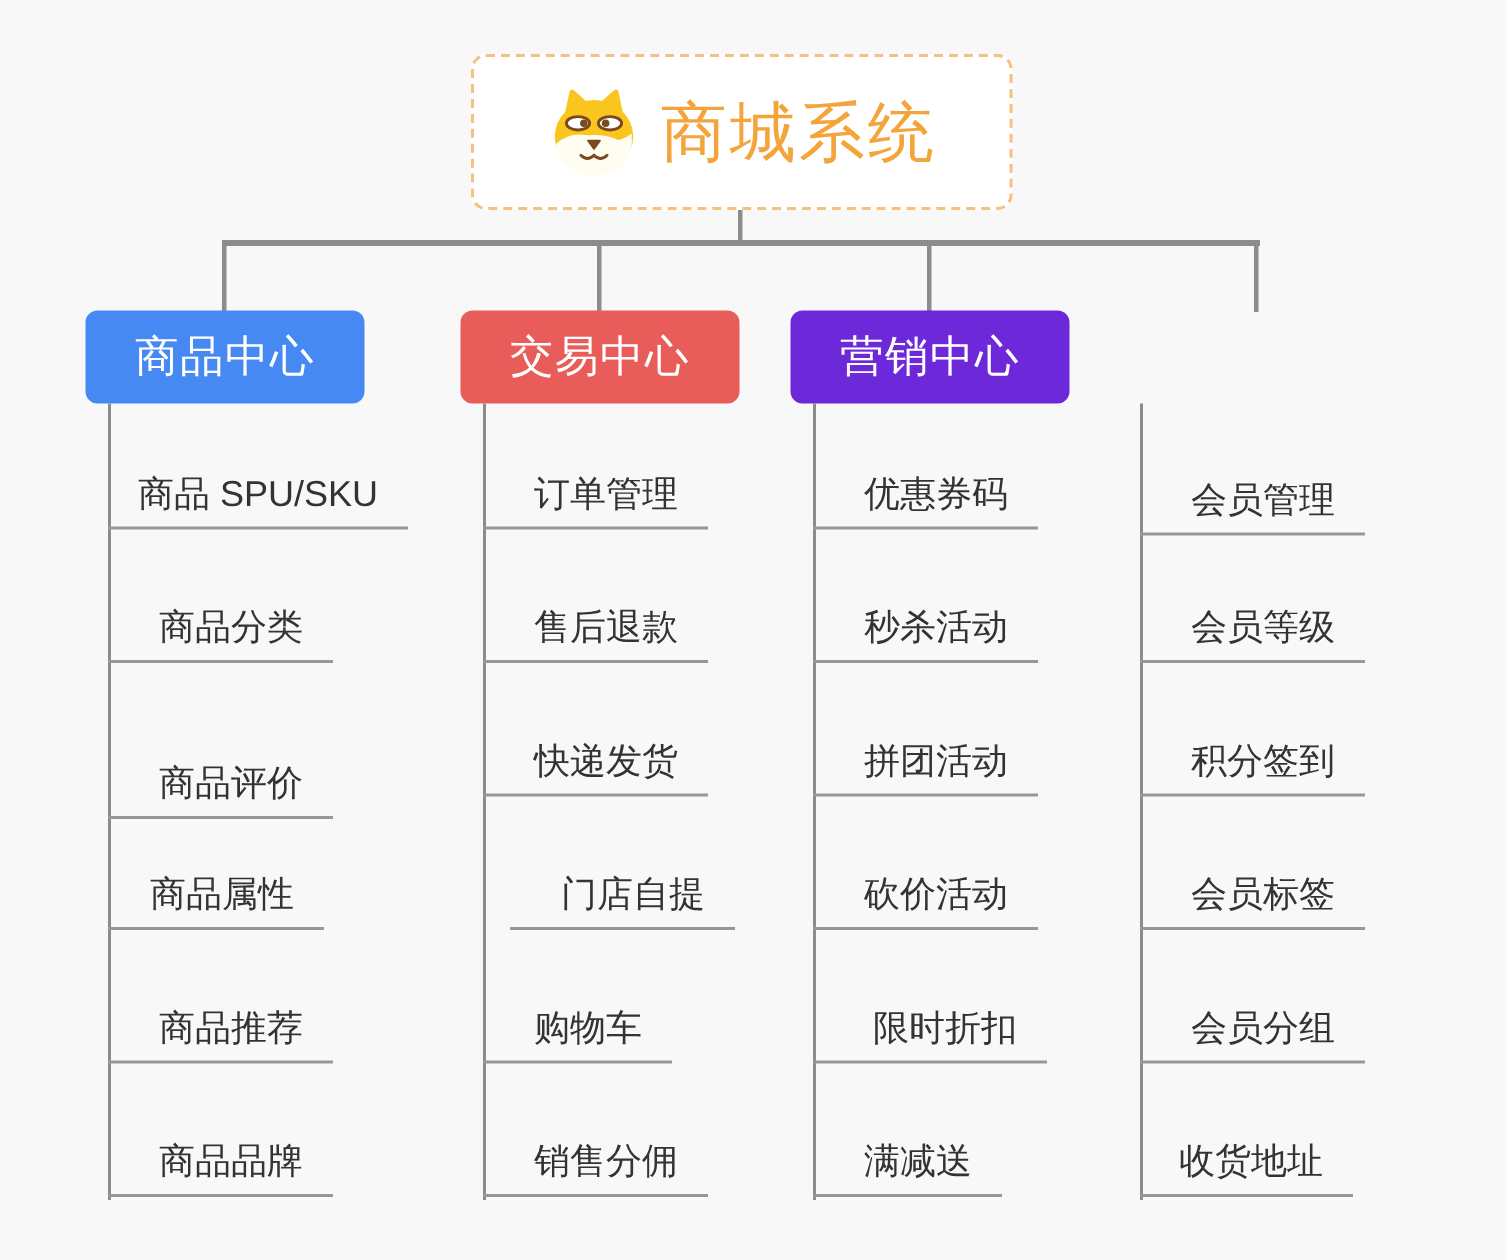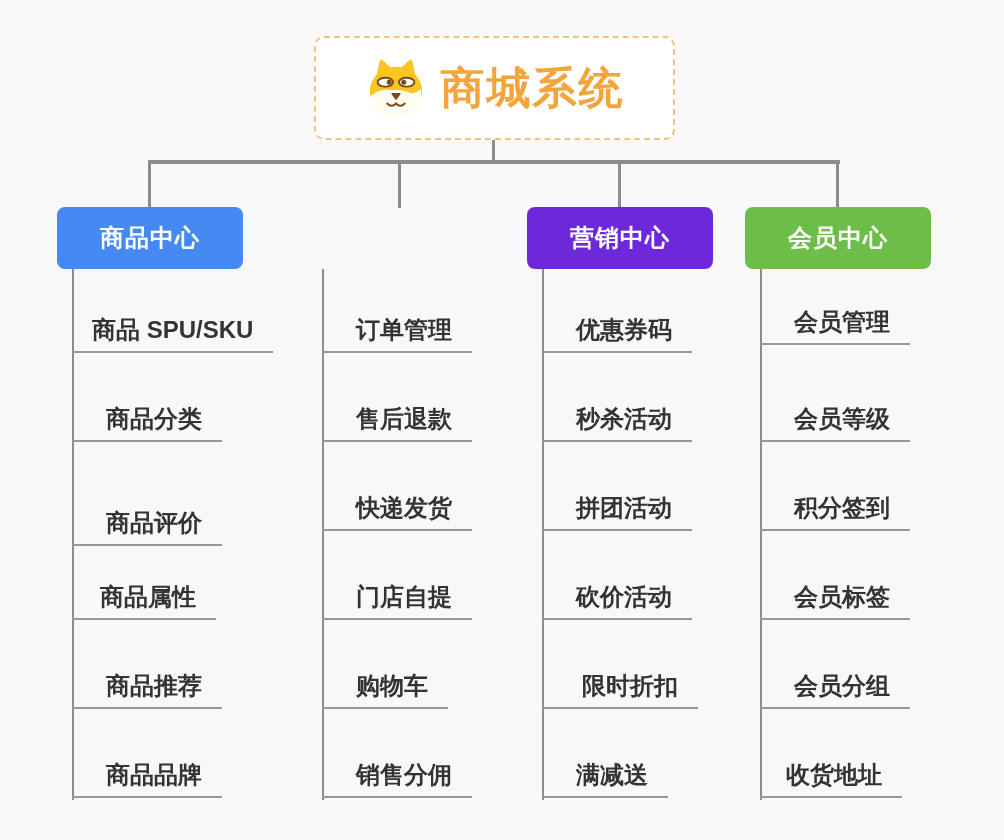--- a/index.html
+++ b/index.html
@@ -2,21 +2,21 @@
 <html><head>
 <meta charset="utf-8">
 <style>
   html,body{margin:0;padding:0;}
   body{
     width:1004px;height:840px;
     background:#f8f8f8;
     font-family:"Liberation Sans","DejaVu Sans",sans-serif;
     overflow:hidden;
   }
-  #canvas{position:relative;width:1004px;height:840px;font-weight:bold;}
+  #canvas{position:relative;width:1004px;height:840px;}
 
   
   .root-node{
     position:absolute;left:314px;top:36px;width:361px;height:104px;
     background:#ffffff;border:2px dashed #f3c27e;border-radius:10px;
     box-sizing:border-box;
     display:flex;align-items:center;justify-content:center;gap:14px;
   }
   .root-title{
     font-size:44px;letter-spacing:2px;color:#f3a53c;
@@ -32,21 +32,21 @@
   .drop1{left:148px;} .drop2{left:398px;} .drop3{left:618px;} .drop4{left:836px;}
 
   
   .col{position:absolute;top:0;width:186px;height:840px;}
   .col1{left:57px;} .col2{left:307px;} .col3{left:527px;} .col4{left:745px;}
 
   .branch-box{
     position:absolute;left:0;top:207px;width:186px;height:62px;
     border-radius:8px;
     display:flex;align-items:center;justify-content:center;
-    color:#ffffff;font-size:24px;letter-spacing:1px;
+    color:#ffffff;font-size:29px;letter-spacing:1px;
   }
   .vline{
     position:absolute;left:15px;top:269px;width:2px;height:531px;
     background:#8c8c8c;
   }
   .items{position:absolute;left:15px;top:0;}
   .item{
     position:absolute;left:0;
     white-space:nowrap;
     font-size:24px;line-height:28px;color:#333333;
@@ -96,49 +96,49 @@
         <div class="item" style="top: 316px; padding-left: 20px;">商品 SPU/SKU</div>
         <div class="item" style="top: 405px;">商品分类</div>
         <div class="item" style="top: 509px;">商品评价</div>
         <div class="item" style="top: 583px; padding-left: 28px;">商品属性</div>
         <div class="item" style="top: 672px;">商品推荐</div>
         <div class="item" style="top: 761px;">商品品牌</div>
       </div>
   </div>
 
   <div class="col col2">
+    <div class="branch-box" style="background: rgb(232, 92, 90);">交易中心</div>
     <div class="vline"></div>
     <div class="items">
         <div class="item" style="top: 316px;">订单管理</div>
         <div class="item" style="top: 405px;">售后退款</div>
         <div class="item" style="top: 494px;">快递发货</div>
-        <div class="item" style="top: 583px;">门店自提</div>
+        <div class="item" style="top: 583px; margin-left: 18px;">门店自提</div>
         <div class="item" style="top: 672px;">购物车</div>
         <div class="item" style="top: 761px;">销售分佣</div>
       </div>
   </div>
 
   <div class="col col3">
     <div class="branch-box" style="background: #6d28d9;">营销中心</div>
     <div class="vline"></div>
     <div class="items">
         <div class="item" style="top: 316px;">优惠券码</div>
         <div class="item" style="top: 405px;">秒杀活动</div>
         <div class="item" style="top: 494px;">拼团活动</div>
         <div class="item" style="top: 583px;">砍价活动</div>
         <div class="item" style="top: 672px; padding-left: 40px;">限时折扣</div>
         <div class="item" style="top: 761px;">满减送</div>
       </div>
   </div>
 
   <div class="col col4">
-    <div class="branch-box" style="background: rgb(108, 190, 72);">会员中心</div>
     <div class="vline"></div>
     <div class="items">
-        <div class="item" style="top: 308px;">会员管理</div>
+        <div class="item" style="top: 320px;">会员管理</div>
         <div class="item" style="top: 405px;">会员等级</div>
         <div class="item" style="top: 494px;">积分签到</div>
         <div class="item" style="top: 583px;">会员标签</div>
         <div class="item" style="top: 672px;">会员分组</div>
         <div class="item" style="top: 761px; padding-left: 26px;">收货地址</div>
       </div>
   </div>
 
 </div>
 

